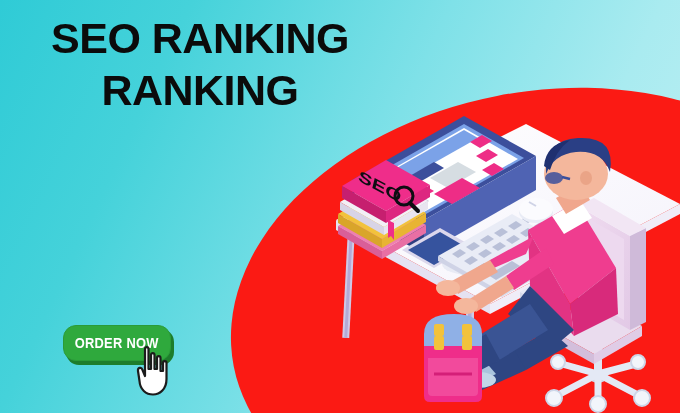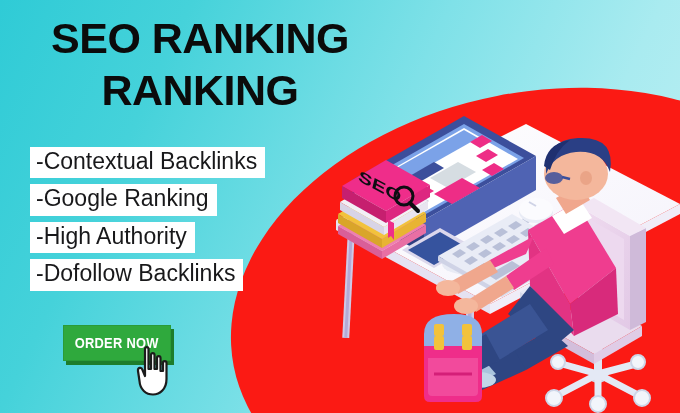--- a/index.html
+++ b/index.html
@@ -48,21 +48,21 @@
     padding:3px 8px 5px 6px;
     white-space:nowrap;
     font-family:"Liberation Sans", sans-serif;
   }
   
   .order-wrap{position:absolute;left:63px;top:325px;width:160px;height:70px;}
   .order-btn{
     position:absolute;left:0;top:0;
     width:108px;height:36px;
     background:#2fa93d;
-    border-radius:0;
+    border-radius:13px;
     box-shadow:3px 4px 0 0 #1d7d2b;
     display:flex;align-items:center;justify-content:center;
     border:1.5px solid #2b9b38;
     box-sizing:border-box;
   }
   .order-btn span{
     color:#ffffff;font-weight:bold;font-size:14px;
     letter-spacing:0.3px;
     transform:scaleX(0.92);
     font-family:"Liberation Sans", sans-serif;
@@ -290,26 +290,20 @@
         <line x1="104" y1="296" x2="142" y2="296" stroke="#d41f78" stroke-width="3"></line>
       </g>
     </svg>
   </div>
 
   <div class="headline">
     <span class="l1">SEO RANKING</span>
     <span class="l2">RANKING</span>
   </div>
 
-  <div class="features">
-    <div class="feature">-Contextual Backlinks</div>
-    <div class="feature">-Google Ranking</div>
-    <div class="feature">-High Authority</div>
-    <div class="feature">-Dofollow Backlinks</div>
-  </div>
 
   <div class="order-wrap">
     <div class="order-btn">
       <span>ORDER NOW</span>
     </div>
     <div class="cursor-hand">
       <svg viewBox="0 0 44 52" width="44" height="52" xmlns="http://www.w3.org/2000/svg">
         <path d="M14 4 C14 1.5 17.5 1.5 17.5 4 L17.5 24 L20 24 L20 10 C20 7.5 23.5 7.5 23.5 10
                  L23.5 24 L26 24 L26 13 C26 10.5 29.5 10.5 29.5 13 L29.5 26 L32 26 L32 18
                  C32 15.5 35.5 15.5 35.5 18 L35.5 34 C35.5 44 29 49.5 22 49.5

